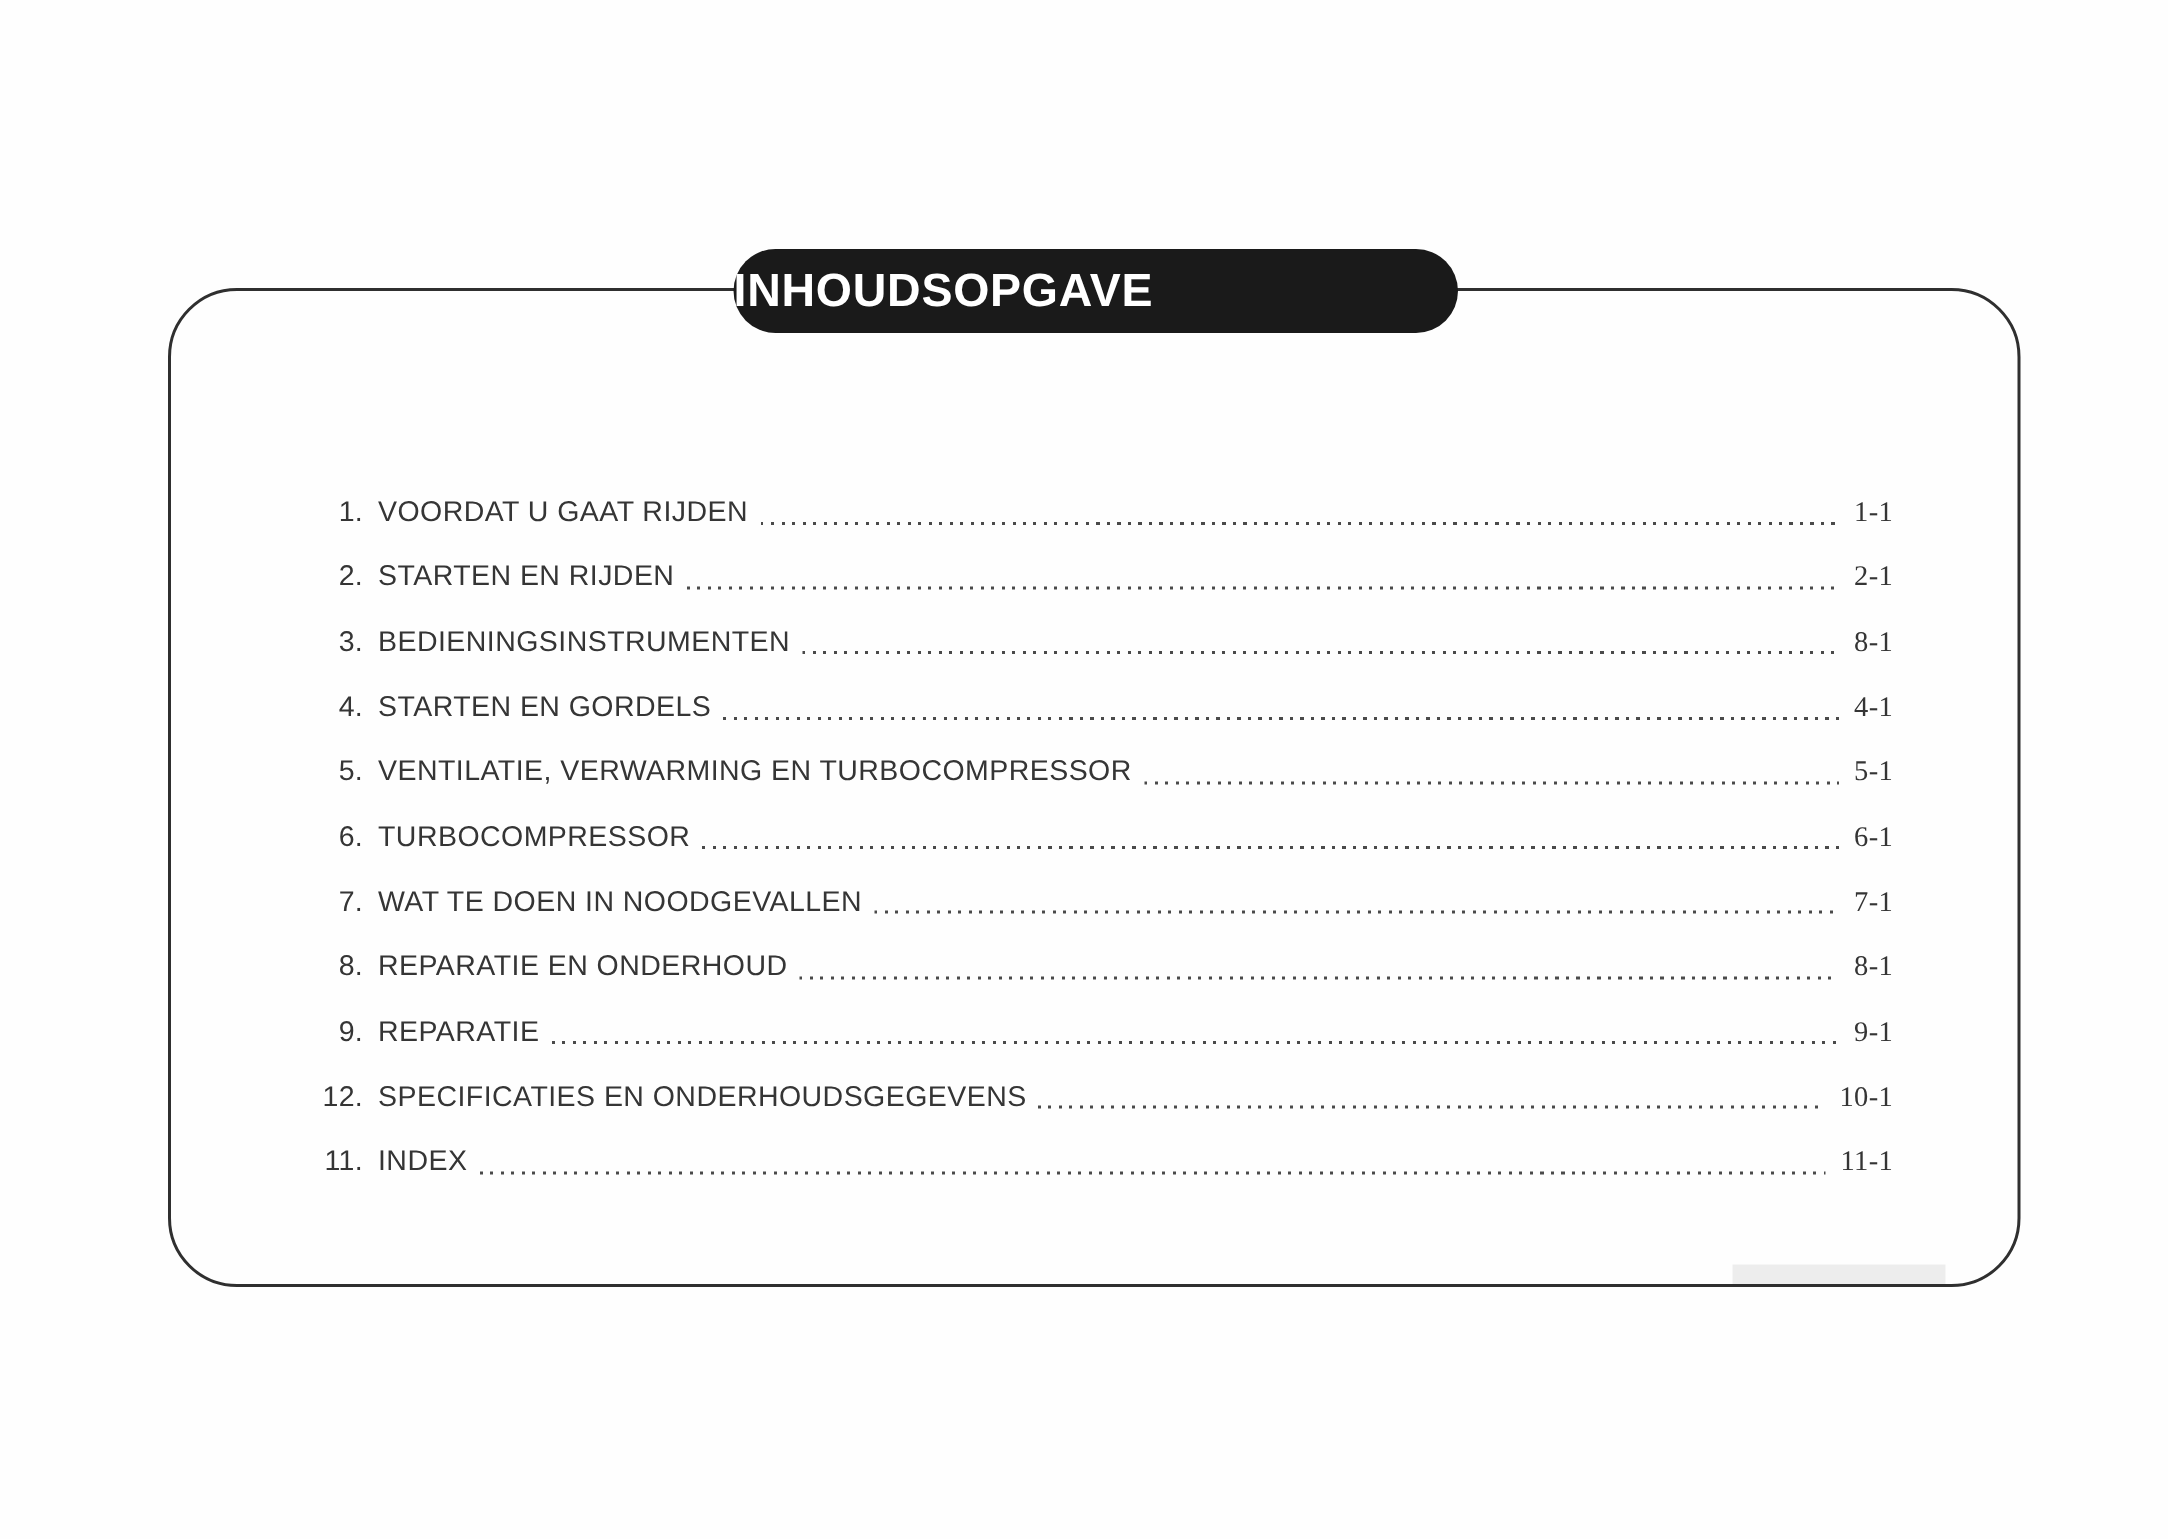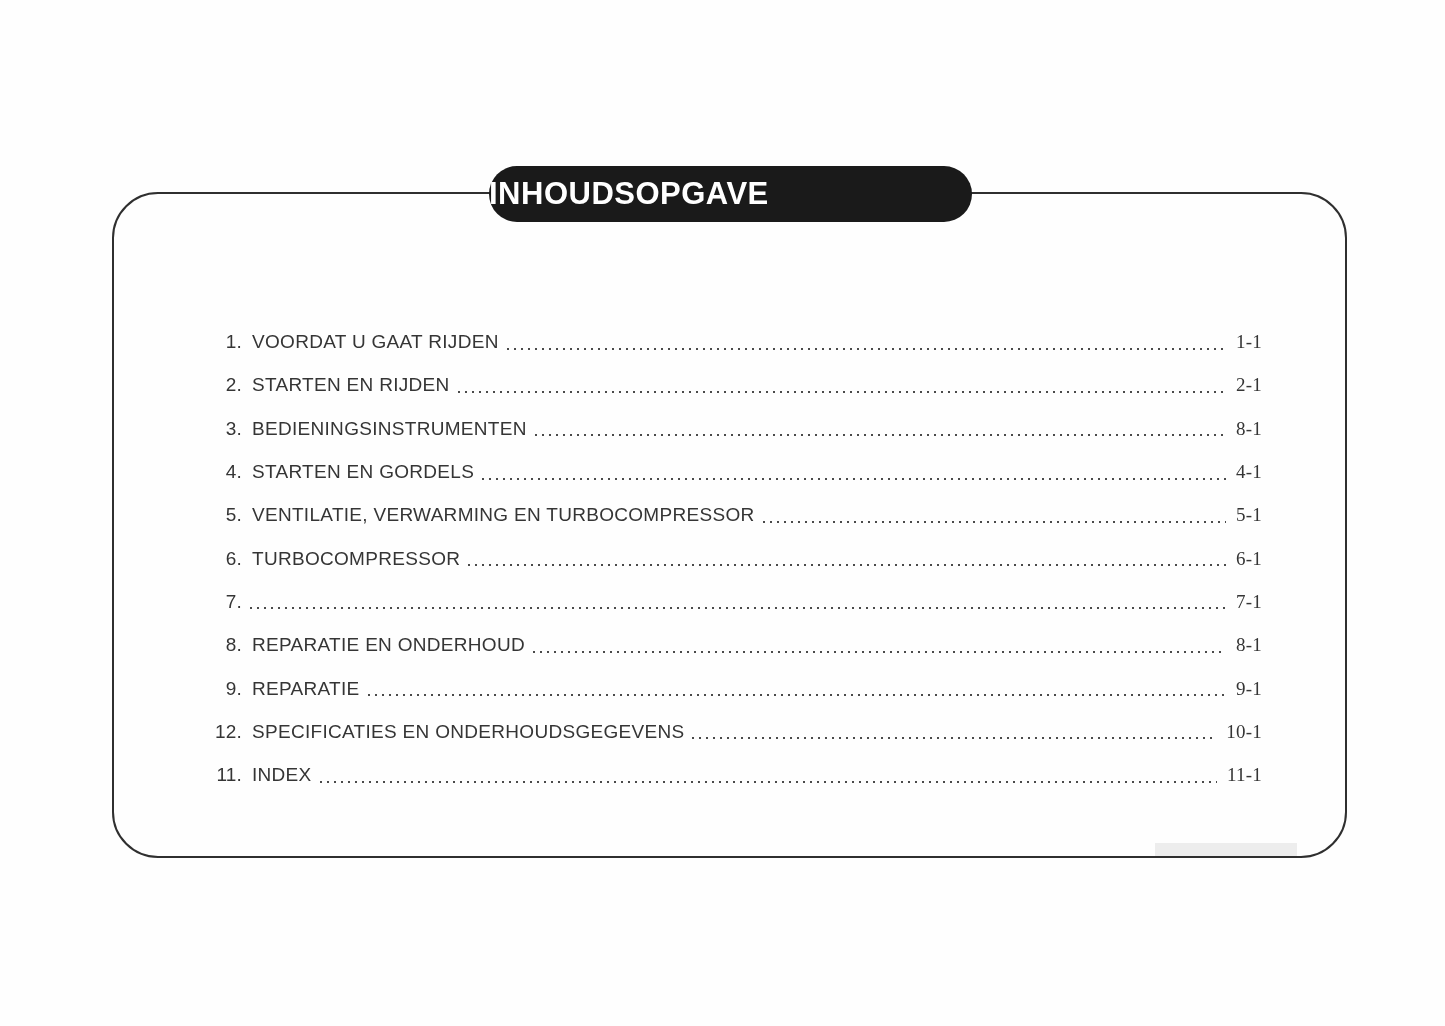--- a/index.html
+++ b/index.html
@@ -141,20 +141,21 @@
 
   <div class="toc-row">
     <span class="toc-num">6.</span>
     <span class="toc-title">TURBOCOMPRESSOR</span>
     <span class="toc-leader"></span>
     <span class="toc-page">6-1</span>
   </div>
 
   <div class="toc-row">
     <span class="toc-num">7.</span>
+    <span class="toc-title">WAT TE DOEN IN NOODGEVALLEN</span>
     <span class="toc-leader"></span>
     <span class="toc-page">7-1</span>
   </div>
 
   <div class="toc-row">
     <span class="toc-num">8.</span>
     <span class="toc-title">REPARATIE EN ONDERHOUD</span>
     <span class="toc-leader"></span>
     <span class="toc-page">8-1</span>
   </div>

